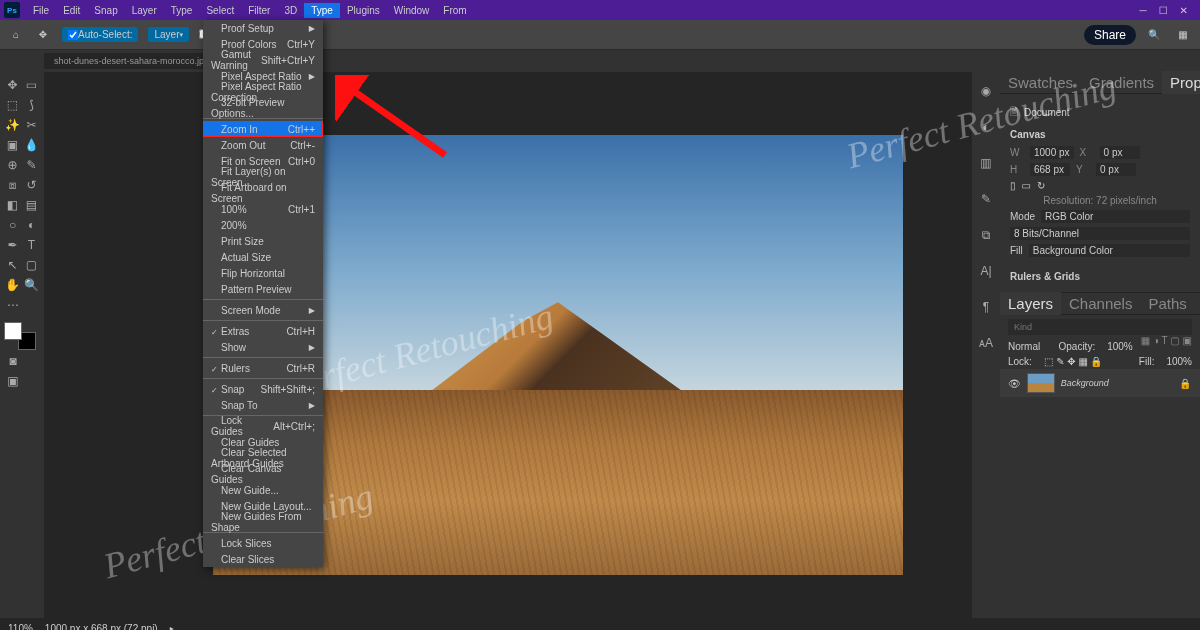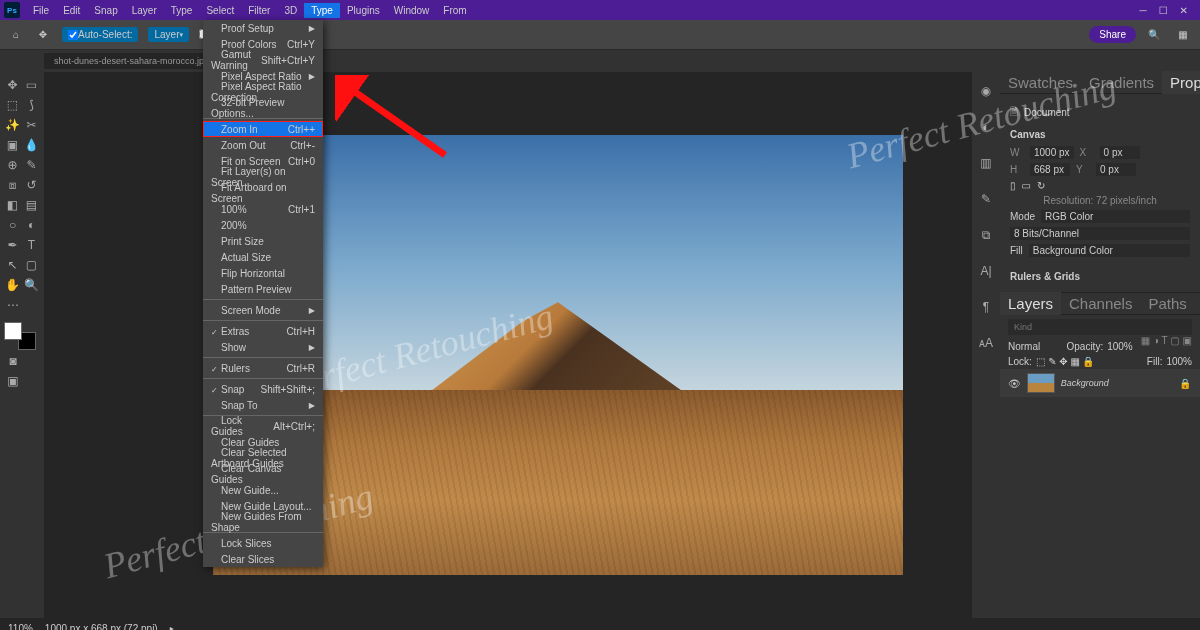--- a/index.html
+++ b/index.html
@@ -5,21 +5,21 @@
 *{margin:0;padding:0;box-sizing:border-box;font-family:'Segoe UI',Tahoma,sans-serif;font-size:10px;color:#ccc}
 body{width:1200px;height:630px;background:#323232;overflow:hidden;position:relative}
 .menubar{height:20px;background:#4c1d95;display:flex;align-items:center;padding:0 4px;gap:2px}
 .menubar .logo{width:16px;height:16px;background:#001e36;color:#31a8ff;display:flex;align-items:center;justify-content:center;font-weight:bold;font-size:8px;border-radius:2px;margin-right:4px}
 .menubar .mi{padding:2px 7px;cursor:pointer}
 .menubar .mi.active{background:#1473e6;color:#fff}
 .menubar .win-ctrl{margin-left:auto;display:flex;gap:12px;padding-right:8px}
 .optbar{height:30px;background:#454545;border-bottom:1px solid #2a2a2a;display:flex;align-items:center;padding:0 8px;gap:10px}
 .optbar .home{width:16px;height:16px;display:flex;align-items:center;justify-content:center}
 .optbar .sel{display:flex;align-items:center;padding:2px 6px;background:#0369a1;border-radius:2px}
-.optbar .share{margin-left:auto;background:#4c1d95;color:#fff;padding:3px 10px;border-radius:12px;font-size:10px}
+.optbar .share{margin-left:auto;background:#0f172a;color:#fff;padding:3px 10px;border-radius:12px;font-size:12px}
 .optbar .iconbtn{width:18px;height:18px;display:flex;align-items:center;justify-content:center}
 .tabbar{height:22px;background:#323232;display:flex;align-items:center;padding-left:44px}
 .tabbar .tab{background:#252525;padding:3px 10px;font-size:9px;color:#999;max-width:200px;white-space:nowrap;overflow:hidden}
 .main{display:flex;height:546px}
 .toolbox{width:44px;background:#323232;display:flex;flex-direction:column;padding:4px;gap:2px}
 .toolrow{display:flex;gap:2px}
 .tool{width:18px;height:18px;display:flex;align-items:center;justify-content:center;font-size:12px;color:#aaa}
 .colorwell{width:32px;height:28px;margin-top:6px;position:relative}
 .fg{width:18px;height:18px;background:#fff;border:1px solid #666;position:absolute;top:0;left:0}
 .bg{width:18px;height:18px;background:#000;border:1px solid #666;position:absolute;bottom:0;right:0}
@@ -48,21 +48,21 @@
 .panel-tabs .pt.active{color:#ddd;background:#383838}
 .props{padding:6px 10px;font-size:9px;color:#aaa}
 .props .hdr{display:flex;align-items:center;gap:6px;padding:4px 0}
 .props .section{padding:4px 0}
 .props .row{display:flex;align-items:center;gap:6px;padding:2px 0}
 .props .val{background:#2a2a2a;padding:1px 4px;min-width:40px}
 .props .lbl{color:#888;width:14px}
 .layers-panel{border-top:1px solid #222;flex:1}
 .layers-panel .search{padding:4px 8px}
 .layers-panel .search input{width:100%;background:#2a2a2a;border:none;padding:3px 6px;color:#ccc;font-size:9px}
-.layer-ctrl{display:flex;padding:2px 8px;gap:4px;font-size:9px;color:#888}
+.layer-ctrl{display:flex;padding:2px 8px;gap:12px;font-size:9px;color:#888}
 .layer-row{display:flex;align-items:center;padding:4px 8px;gap:6px;background:#3a3a3a}
 .layer-thumb{width:28px;height:20px;background:linear-gradient(to bottom,#6a9cc4 50%,#b8843e 50%);border:1px solid #555}
 .layer-name{font-style:italic;font-size:9px}
 .statusbar{height:20px;background:#252525;display:flex;align-items:center;padding:0 8px;font-size:9px;color:#888;gap:12px}
 </style>
 </head>
 <body>
 
 <div class="menubar">
   <div class="logo">Ps</div>

